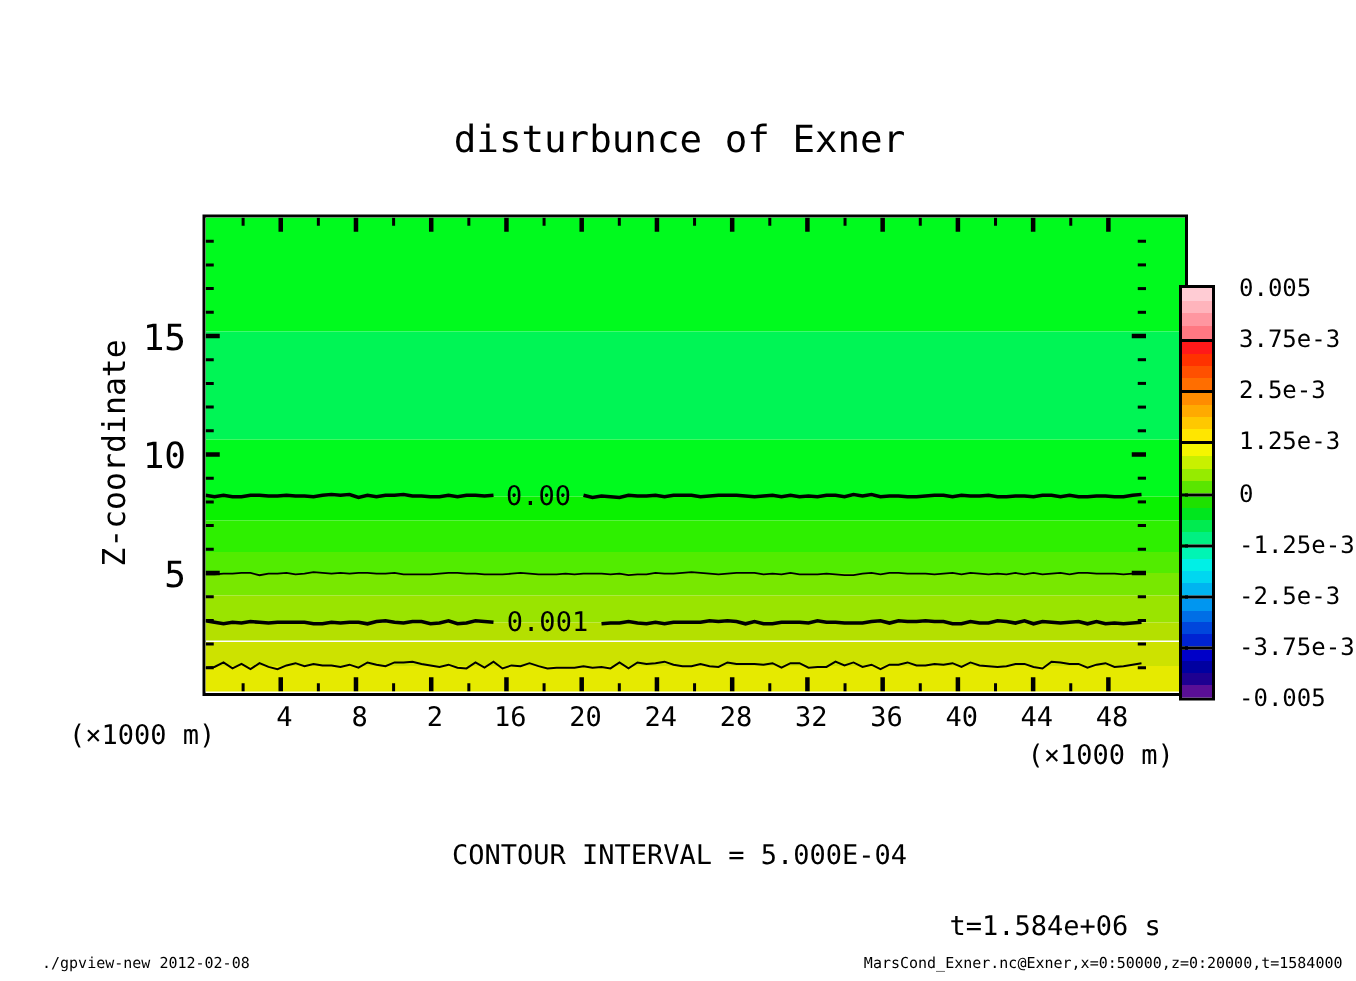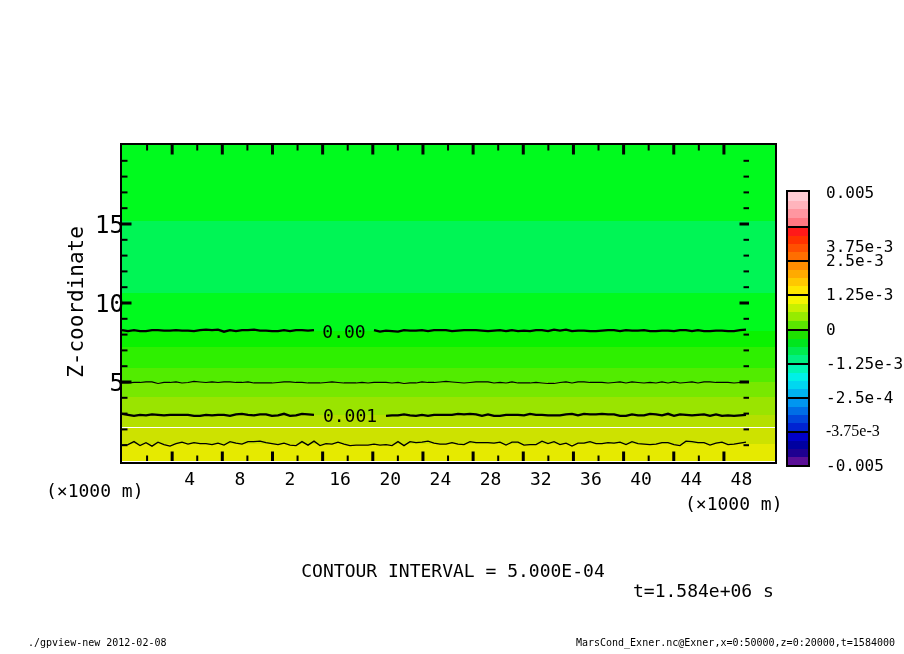--- a/index.html
+++ b/index.html
@@ -4,42 +4,43 @@
 <style>
   html,body{margin:0;padding:0;background:#fff;}
   #canvas{
     position:relative;width:904px;height:654px;background:#fff;overflow:hidden;
     font-family:"DejaVu Sans Mono","Liberation Mono",monospace;color:#000;
   }
   .abs{position:absolute;}
   #chart-title{top:78px;left:453px;transform:translateX(-50%);font-size:25px;white-space:nowrap;letter-spacing:0;}
   #y-axis-title{top:302px;left:76px;transform:translate(-50%,-50%) rotate(-90deg);font-size:21px;white-space:nowrap;}
   #x-axis-title{top:517px;left:453px;transform:translateX(-50%);font-size:21px;white-space:nowrap;}
-  #plot-frame{left:120px;top:143px;width:657px;height:321px;border:2.5px solid #000;box-sizing:border-box;}
+  #plot-frame{left:135px;top:143px;width:657px;height:321px;border:2.5px solid #000;box-sizing:border-box;}
   #plot-inner{position:absolute;inset:0;overflow:hidden;}
   .band{position:absolute;left:0;width:100%;}
   #contour-svg{position:absolute;left:0;top:0;}
   .contour-label{position:absolute;transform:translate(-50%,-50%);font-size:18px;white-space:nowrap;z-index:3;}
   .xtick-label{position:absolute;transform:translateX(-50%);top:468px;font-size:18px;}
   .ytick-label{position:absolute;transform:translate(-100%,-50%);font-size:24px;}
   #x-unit-left{top:480px;left:46px;font-size:18px;white-space:nowrap;}
   #x-unit-right{top:493px;left:685px;font-size:18px;white-space:nowrap;}
   #colorbar{left:786px;top:190px;width:24px;height:277px;border:2px solid #000;box-sizing:border-box;}
   .cbar-seg{width:100%;box-sizing:border-box;}
   .cbar-seg + .cbar-seg{border-top:2px solid #000;}
   .cbar-label{position:absolute;left:826px;transform:translateY(-50%);font-size:16px;white-space:nowrap;}
   #contour-interval{top:560px;left:453px;transform:translateX(-50%);font-size:18px;white-space:nowrap;}
-  #time-label{top:580px;left:633px;font-size:18px;white-space:nowrap;}
+  #time-label{top:607px;left:633px;font-size:18px;white-space:nowrap;}
   #footer-left{top:637px;left:28px;font-size:10px;white-space:nowrap;}
   #footer-right{top:637px;right:9px;font-size:10px;white-space:nowrap;}
 </style>
 </head>
 <body>
 
 <div id="canvas">
+  <div id="chart-title" class="abs">disturbunce of Exner</div>
   <div id="y-axis-title" class="abs">Z-coordinate</div>
 
   <div id="plot-frame" class="abs">
     <div id="plot-inner">
         <div class="band" style="top: 0px; height: 75.84px; background: rgb(0, 250, 30);"></div>
         <div class="band" style="top: 75.84px; height: 71.89px; background: rgb(0, 245, 85);"></div>
         <div class="band" style="top: 147.73px; height: 37.92px; background: rgb(0, 250, 30);"></div>
         <div class="band" style="top: 185.65px; height: 16.116px; background: rgb(10, 242, 0);"></div>
         <div class="band" style="top: 201.766px; height: 21.646px; background: rgb(46, 240, 0);"></div>
         <div class="band" style="top: 223.412px; height: 14.062px; background: rgb(82, 236, 0);"></div>
@@ -173,21 +174,21 @@
     <div class="xtick-label abs" style="left: 490.62px;">28</div>
     <div class="xtick-label abs" style="left: 540.78px;">32</div>
     <div class="xtick-label abs" style="left: 590.94px;">36</div>
     <div class="xtick-label abs" style="left: 641.1px;">40</div>
     <div class="xtick-label abs" style="left: 691.26px;">44</div>
     <div class="xtick-label abs" style="left: 741.42px;">48</div>
     <div class="ytick-label abs" style="left: 124px; top: 382.5px;">5</div>
     <div class="ytick-label abs" style="left: 124px; top: 303.5px;">10</div>
     <div class="ytick-label abs" style="left: 124px; top: 224.5px;">15</div>
     <div class="cbar-label" style="top: 192px;">0.005</div>
-    <div class="cbar-label" style="top: 226.125px; margin-top: 20px;">3.75e-3</div>
+    <div class="cbar-label" style="top: 226.125px;">3.75e-3</div>
     <div class="cbar-label" style="top: 260.25px;">2.5e-3</div>
     <div class="cbar-label" style="top: 294.375px;">1.25e-3</div>
     <div class="cbar-label" style="top: 328.5px;">0</div>
     <div class="cbar-label" style="top: 362.625px;">-1.25e-3</div>
-    <div class="cbar-label" style="top: 396.75px;">-2.5e-4</div>
-    <div class="cbar-label" style="top: 430.875px; font-family: Liberation Serif, serif;">-3.75e-3</div>
+    <div class="cbar-label" style="top: 396.75px;">-2.5e-3</div>
+    <div class="cbar-label" style="top: 430.875px;">-3.75e-3</div>
     <div class="cbar-label" style="top: 465px;">-0.005</div>
   </div>
 
 </body></html>

